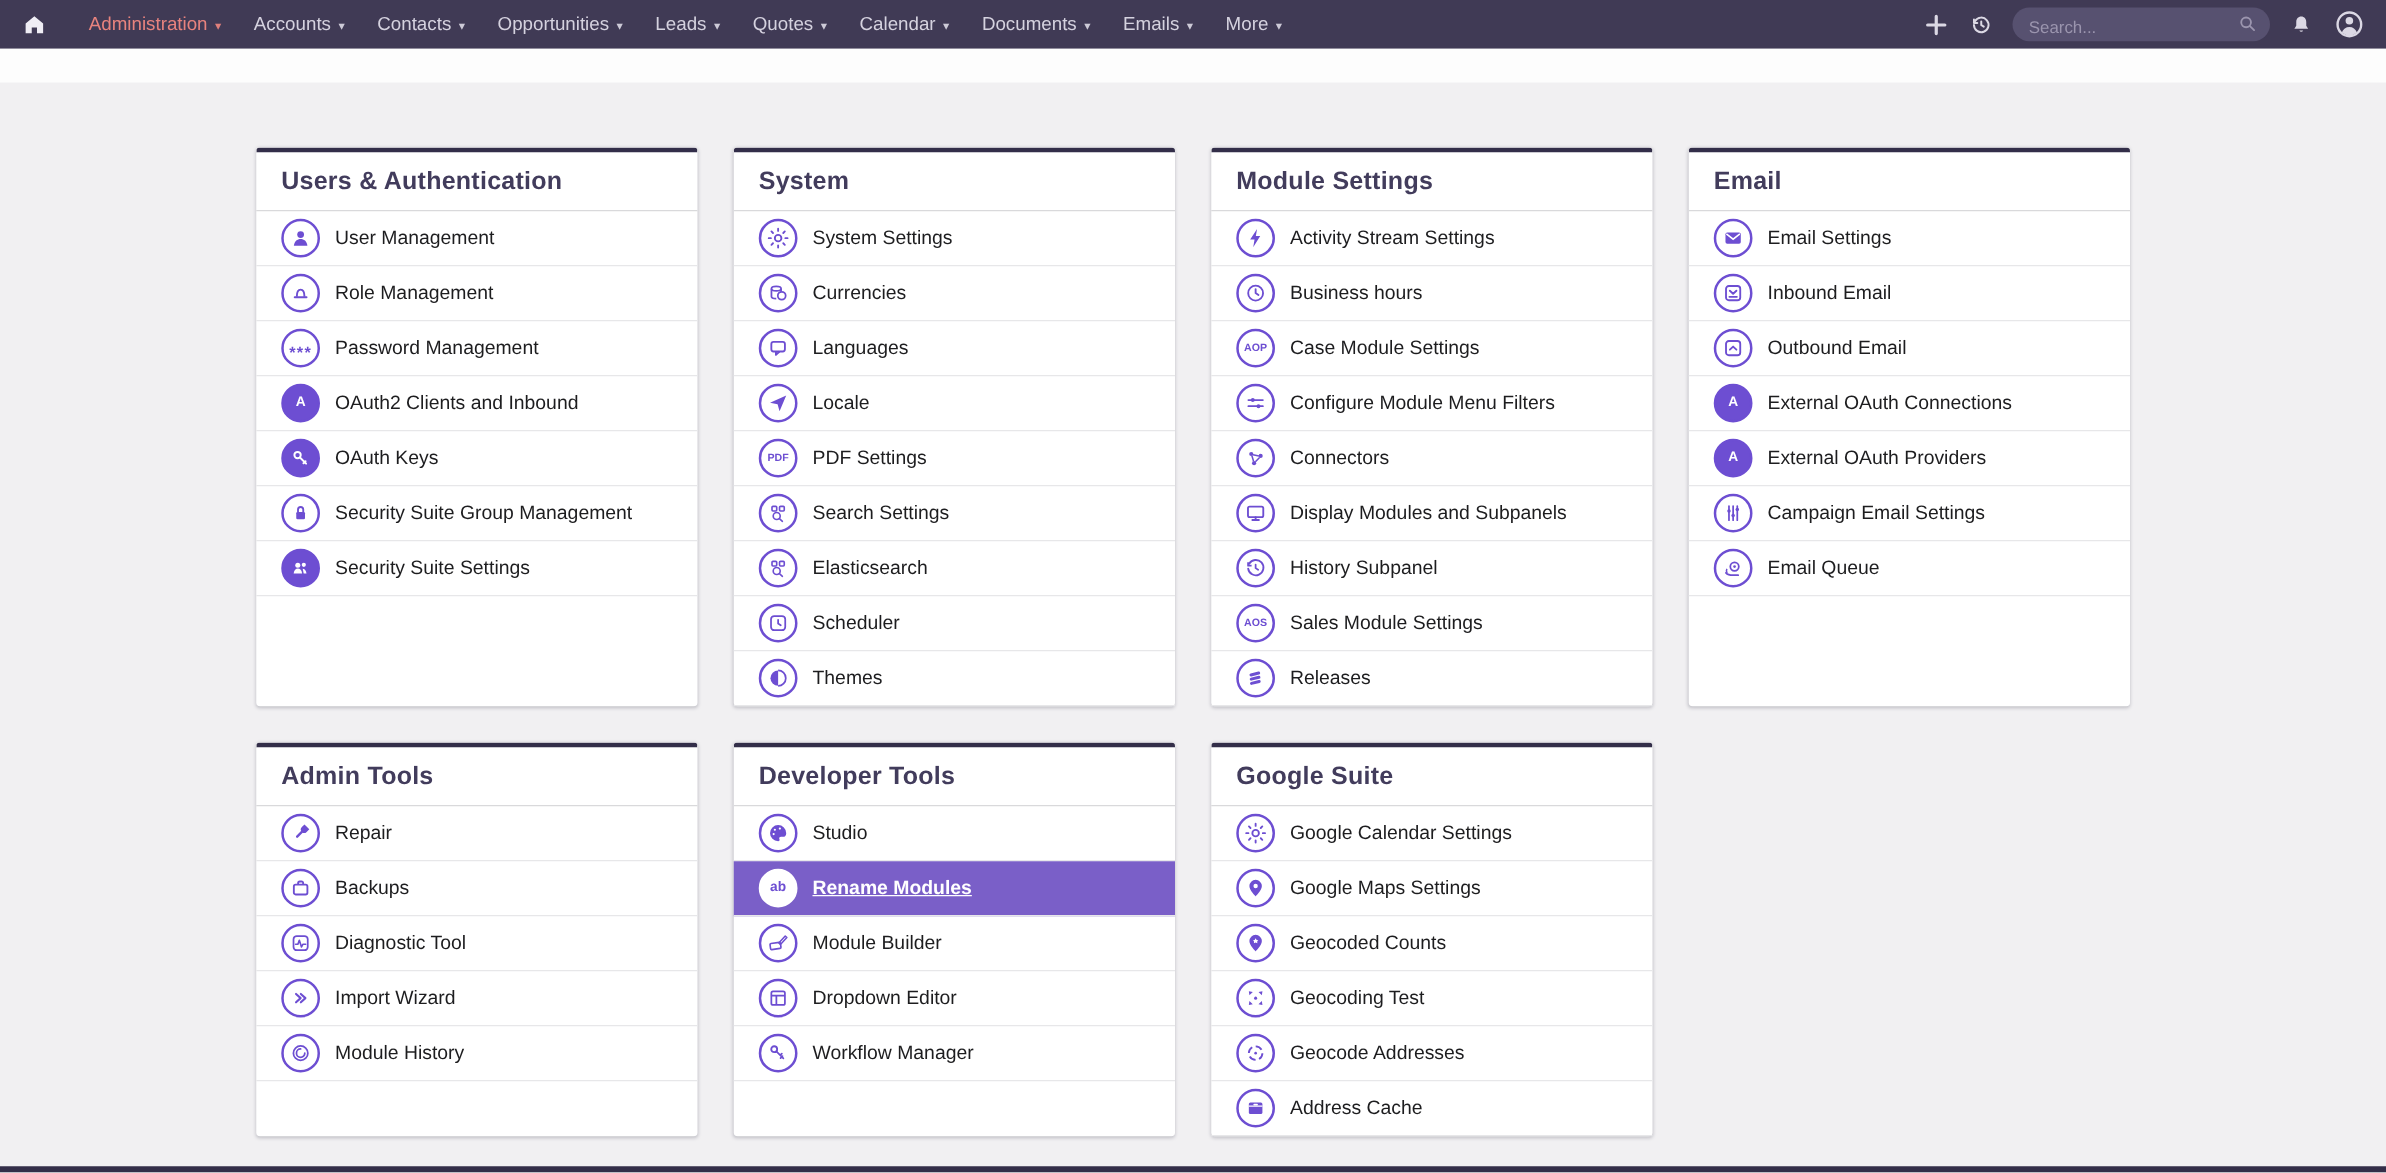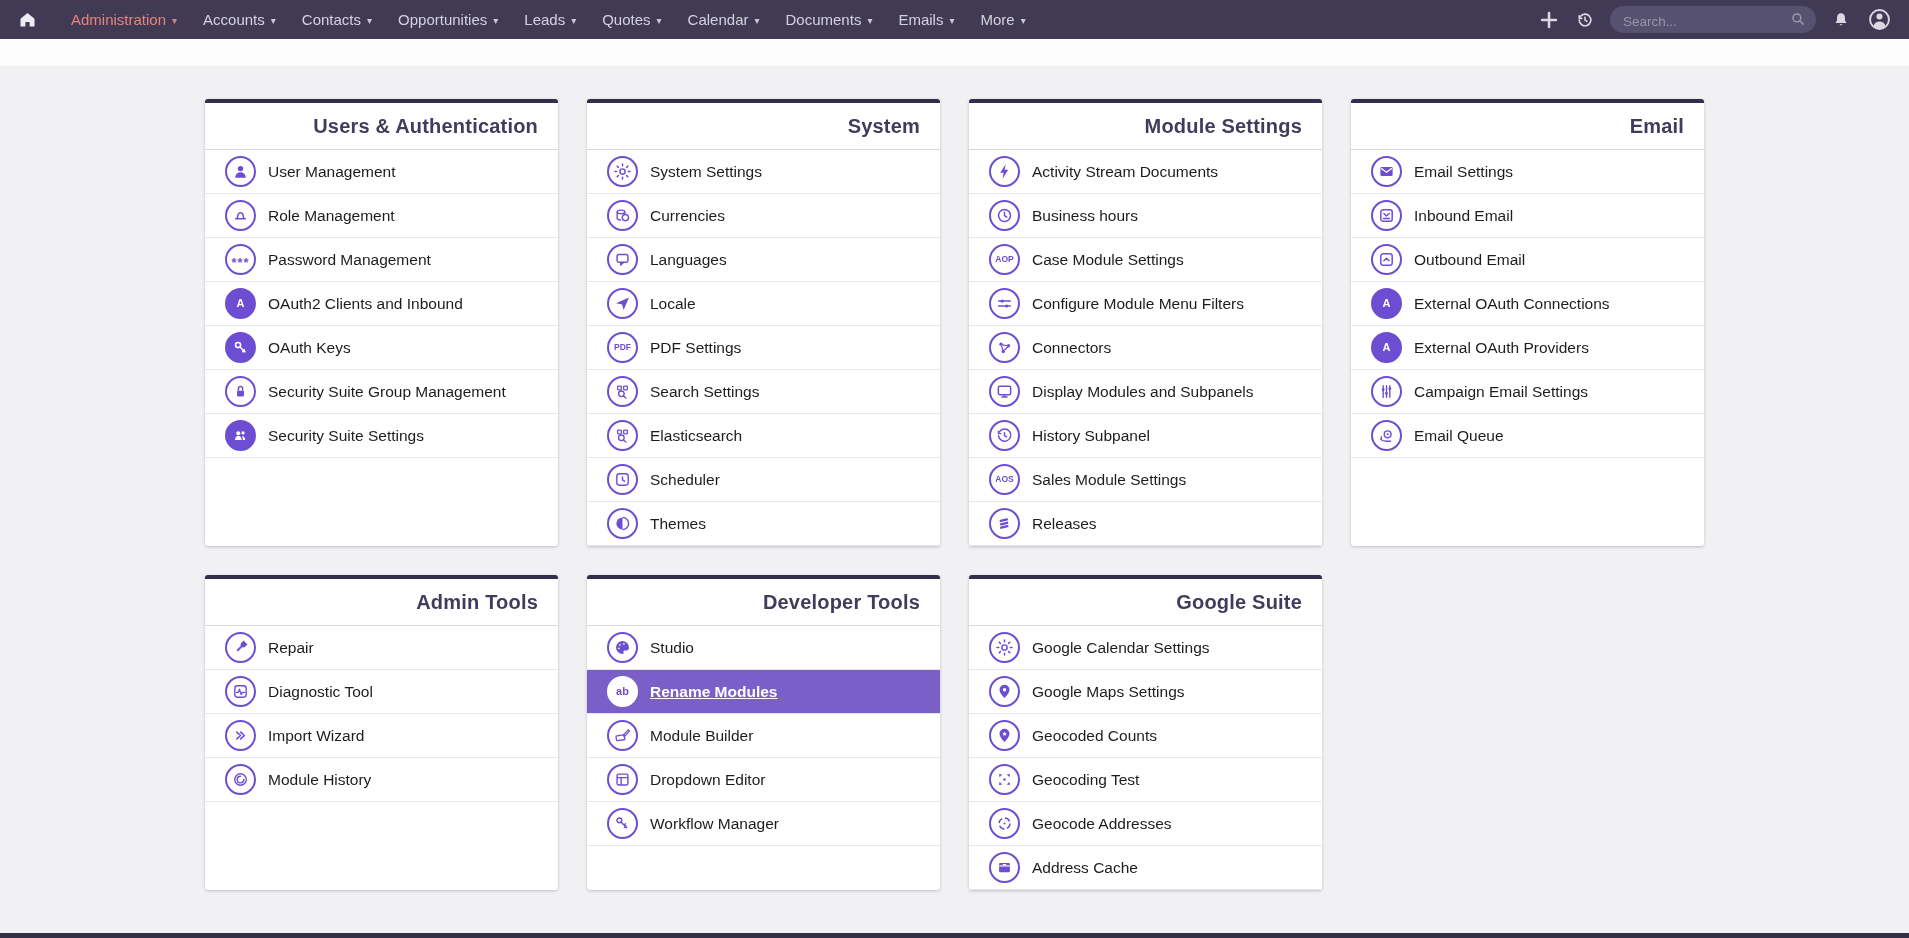--- a/index.html
+++ b/index.html
@@ -38,24 +38,23 @@
     background:#575170;color:#e6e3ee;font-size:13.5px;padding:4px 32px 0 13px;
     font-family:"Liberation Sans", sans-serif;
   }
   .search-wrap input::placeholder{color:#9b95ae;}
   .search-icon{position:absolute;right:9px;top:4px;color:#9b95ae;pointer-events:none;}
   .search-icon svg{width:18px;height:18px;}
   .avatar-btn svg{width:27px;height:27px;}
   .white-strip{height:27px;background:#fdfdfd;}
   
   .grid{
-    width:1499px;margin:33px auto 0;display:grid;
+    width:1499px;margin:52px auto 0;display:grid;
     grid-template-columns:repeat(4,353px);column-gap:29px;row-gap:29px;
     align-items:stretch;
-    text-align:right;
   }
   .card{
     background:#fff;border-top:4px solid var(--card-top);border-radius:3px;
     box-shadow:0 1px 3px rgba(40,38,60,.25);
     display:flex;flex-direction:column;min-height:0;
   }
   .card-header{
     margin:0;padding:12px 20px 11px;font-size:20px;font-weight:bold;
     color:var(--header-text);border-bottom:1px solid #d9d9db;letter-spacing:.2px;
   }
@@ -351,21 +350,21 @@
 
   <section class="card">
     <h2 class="card-header">Module Settings</h2>
     <div class="rows">
   <a class="row">
     <span class="icon-circle">
             <svg viewBox="0 0 24 24">
               <path d="M13.3 3.6 7 13.3h4l-1.2 7.1 6.4-10.4h-4z" fill="currentColor"></path>
             </svg>
           </span>
-    <span class="label">Activity Stream Documents</span>
+    <span class="label">Activity Stream Settings</span>
   </a>
 
   <a class="row">
     <span class="icon-circle">
             <svg viewBox="0 0 24 24">
               <circle cx="12" cy="12" r="6.8" fill="none" stroke="currentColor" stroke-width="1.7"></circle>
               <path d="M12 8.3V12l2.6 1.8" fill="none" stroke="currentColor" stroke-width="1.7" stroke-linecap="round"></path>
             </svg>
           </span>
     <span class="label">Business hours</span>
@@ -526,20 +525,29 @@
             <svg viewBox="0 0 24 24">
               <g fill="currentColor" transform="rotate(45 12 12)">
                 <rect x="10.9" y="7.4" width="2.2" height="10.2" rx="1.1"></rect>
                 <path d="M8.9 3.9h6.2v3.4a3.1 3.1 0 0 1-6.2 0z"></path>
               </g>
             </svg>
           </span>
     <span class="label">Repair</span>
   </a>
 
+  <a class="row">
+    <span class="icon-circle">
+            <svg viewBox="0 0 24 24">
+              <rect x="5.8" y="8.8" width="12.4" height="9" rx="1.6" fill="none" stroke="currentColor" stroke-width="1.7"></rect>
+              <path d="M9.7 8.8V7.4A1.5 1.5 0 0 1 11.2 5.9h1.6a1.5 1.5 0 0 1 1.5 1.5v1.4" fill="none" stroke="currentColor" stroke-width="1.7"></path>
+            </svg>
+          </span>
+    <span class="label">Backups</span>
+  </a>
 
   <a class="row">
     <span class="icon-circle">
             <svg viewBox="0 0 24 24">
               <rect x="5.5" y="5.5" width="13" height="13" rx="3" fill="none" stroke="currentColor" stroke-width="1.6"></rect>
               <path d="M7.4 13h2.1l1.3-3.6 2 6.1 1.4-2.5h2.4" fill="none" stroke="currentColor" stroke-width="1.5" stroke-linejoin="round" stroke-linecap="round"></path>
             </svg>
           </span>
     <span class="label">Diagnostic Tool</span>
   </a>

